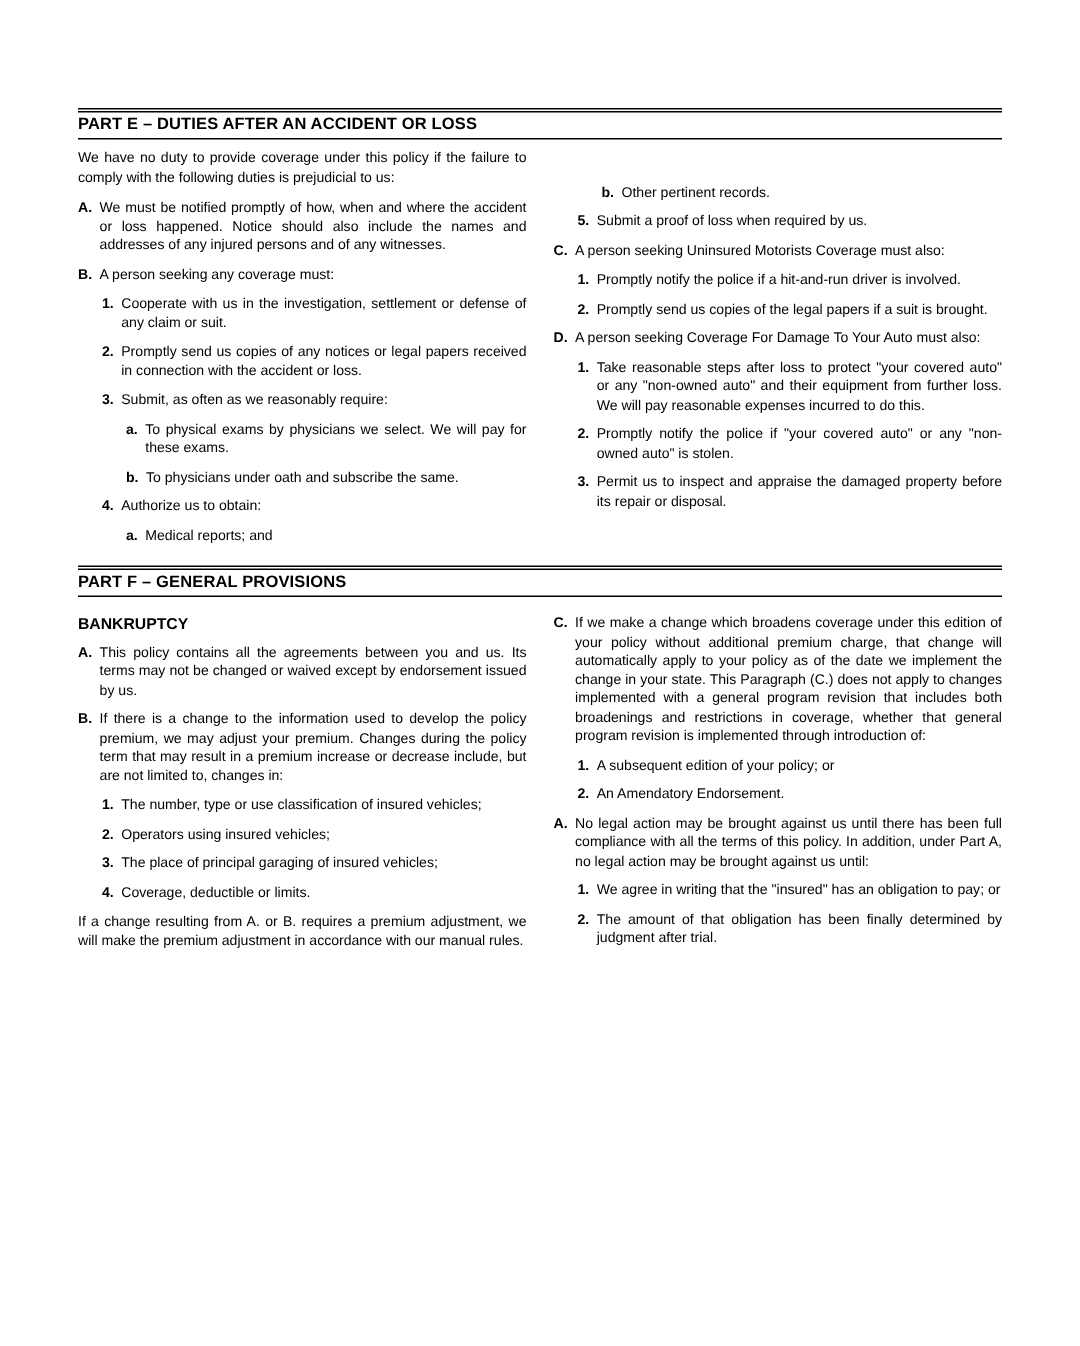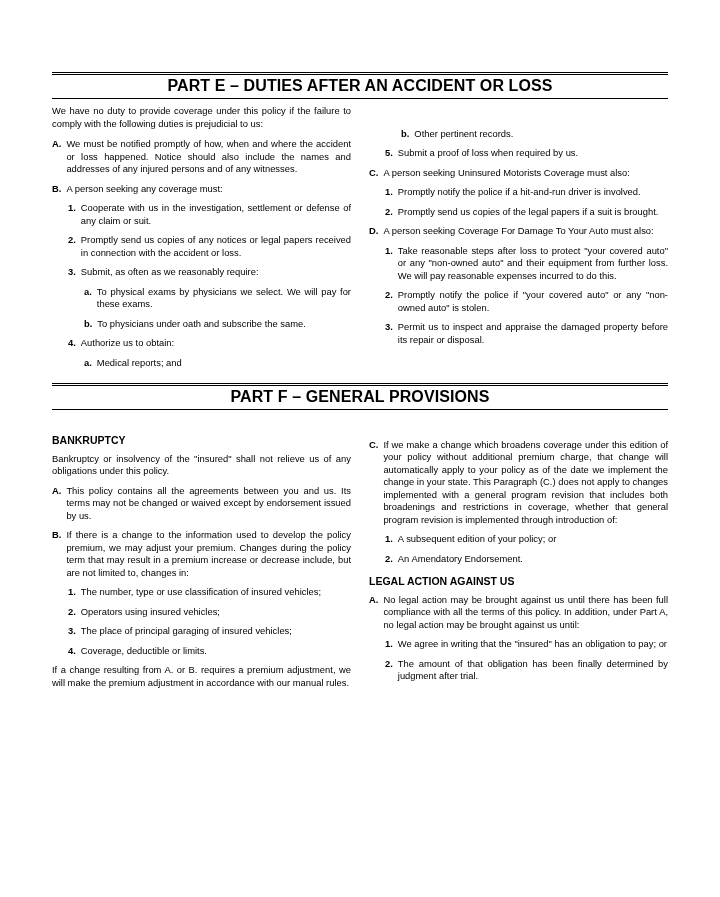--- a/index.html
+++ b/index.html
@@ -25,22 +25,22 @@
     position: absolute;
     left: 52px;
     top: 72px;
     width: 616px;
   }
   
   .sec-head {
     border-top: 1px solid #000;
     border-bottom: 1px solid #000;
     padding: 2px 0 3px 0;
-    text-align: center;
-    font-size: 16px;
+    text-align: left;
+    font-size: 11px;
     font-weight: bold;
     letter-spacing: .1px;
     margin: 0;
   }
   .sec-head.double {
     border-top: 3px double #000;
   }
   
   .cols {
     display: flex;
@@ -79,21 +79,21 @@
   .lvl3 { margin-left: 32px; }
 
   .sub-title {
     font-weight: bold;
     font-size: 10.5px;
     margin: 10px 0 5px 0;
   }
   .sub-title.first { margin-top: 2px; }
 
   .part-f-wrap { margin-top: 7px; }
-  .part-f-body { margin-top: 22px; }
+  .part-f-body { margin-top: 10px; }
 </style>
 </head>
 <body>
 
 <div class="page">
   <div class="sheet">
 
     <div class="sec-head double">PART E – DUTIES AFTER AN ACCIDENT OR LOSS</div>
 
     <div class="cols">
@@ -177,21 +177,20 @@
         </div>
       </div>
     </div>
 
     <div class="part-f-wrap">
       <div class="sec-head double">PART F – GENERAL PROVISIONS</div>
 
       <div class="cols part-f-body">
         <div class="col">
           <div class="sub-title first">BANKRUPTCY</div>
-          <p>Bankruptcy or insolvency of the "insured" shall not relieve us of any obligations under this policy.</p>
 
 
           <div class="item lvl1">
             <span class="mark">A.</span>
             <span class="body">This policy contains all the agreements between you and us. Its terms may not be changed or waived except by endorsement issued by us.</span>
           </div>
           <div class="item lvl1">
             <span class="mark">B.</span>
             <span class="body">If there is a change to the information used to develop the policy premium, we may adjust your premium. Changes during the policy term that may result in a premium increase or decrease include, but are not limited to, changes in:</span>
           </div>
@@ -223,21 +222,20 @@
           <div class="item lvl2">
             <span class="mark">1.</span>
             <span class="body">A subsequent edition of your policy; or</span>
           </div>
           <div class="item lvl2">
             <span class="mark">2.</span>
             <span class="body">An Amendatory Endorsement.</span>
           </div>
 
 
-          <div class="sub-title">LEGAL ACTION AGAINST US</div>
 
           <div class="item lvl1">
             <span class="mark">A.</span>
             <span class="body">No legal action may be brought against us until there has been full compliance with all the terms of this policy. In addition, under Part A, no legal action may be brought against us until:</span>
           </div>
           <div class="item lvl2">
             <span class="mark">1.</span>
             <span class="body">We agree in writing that the "insured" has an obligation to pay; or</span>
           </div>
           <div class="item lvl2">

